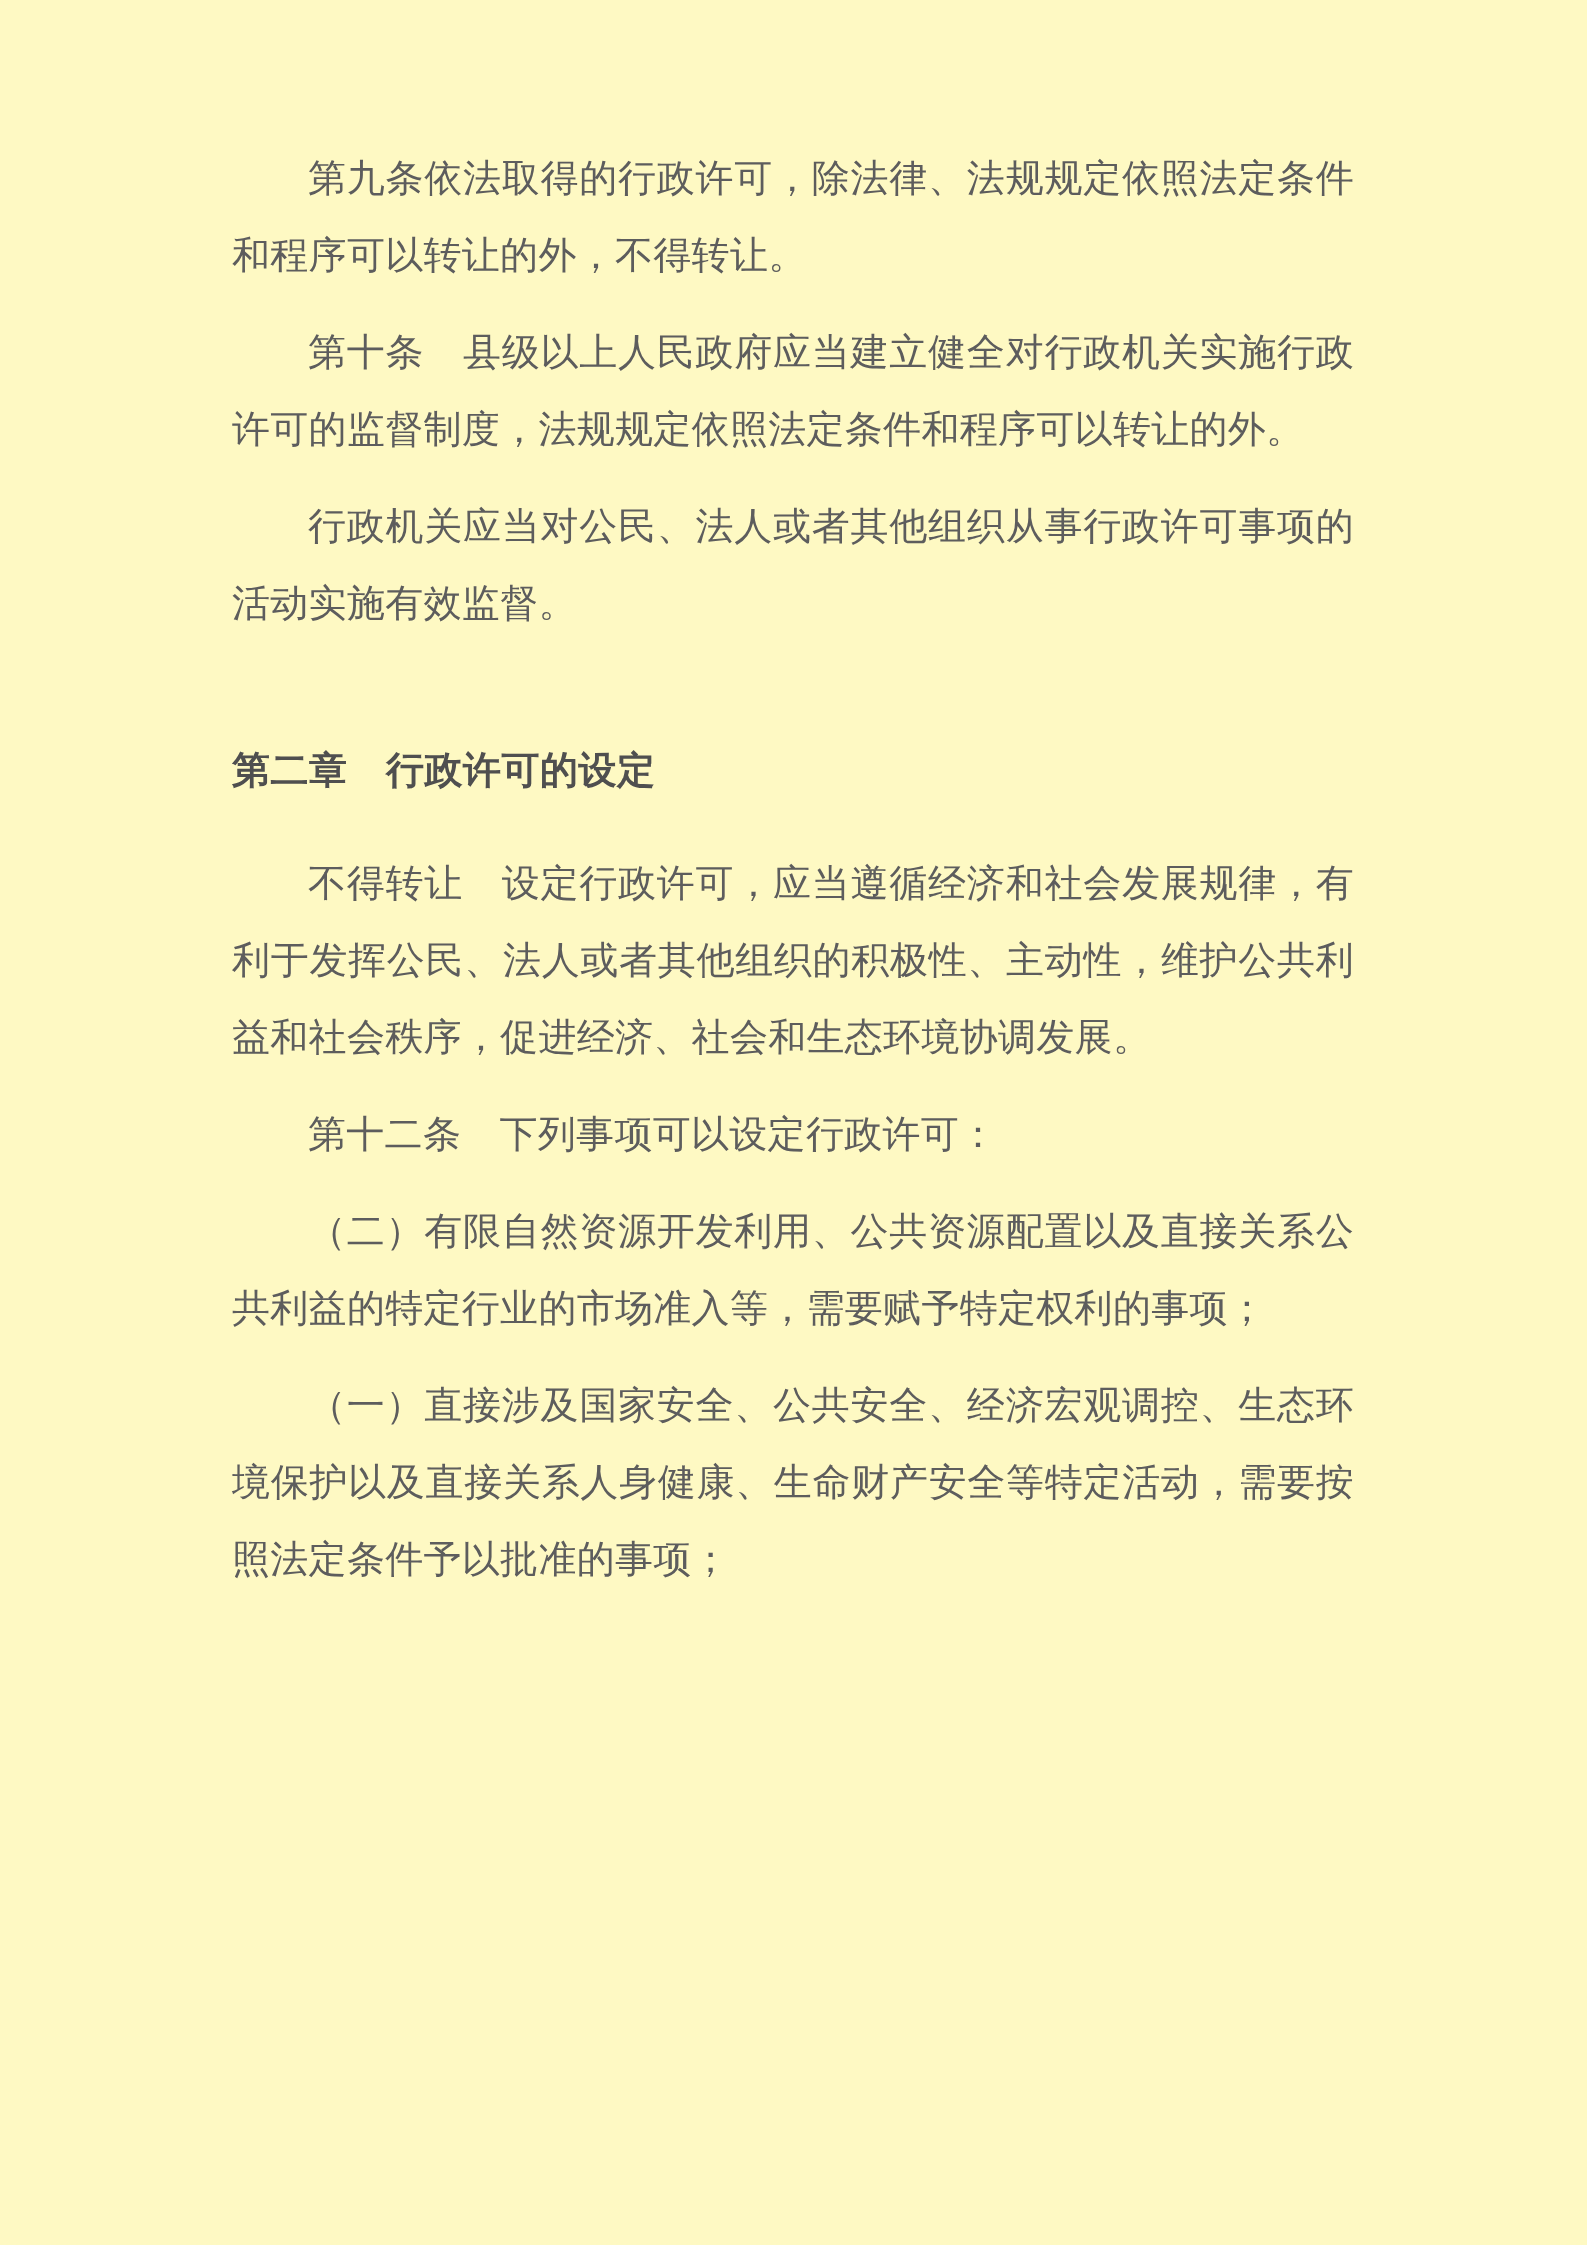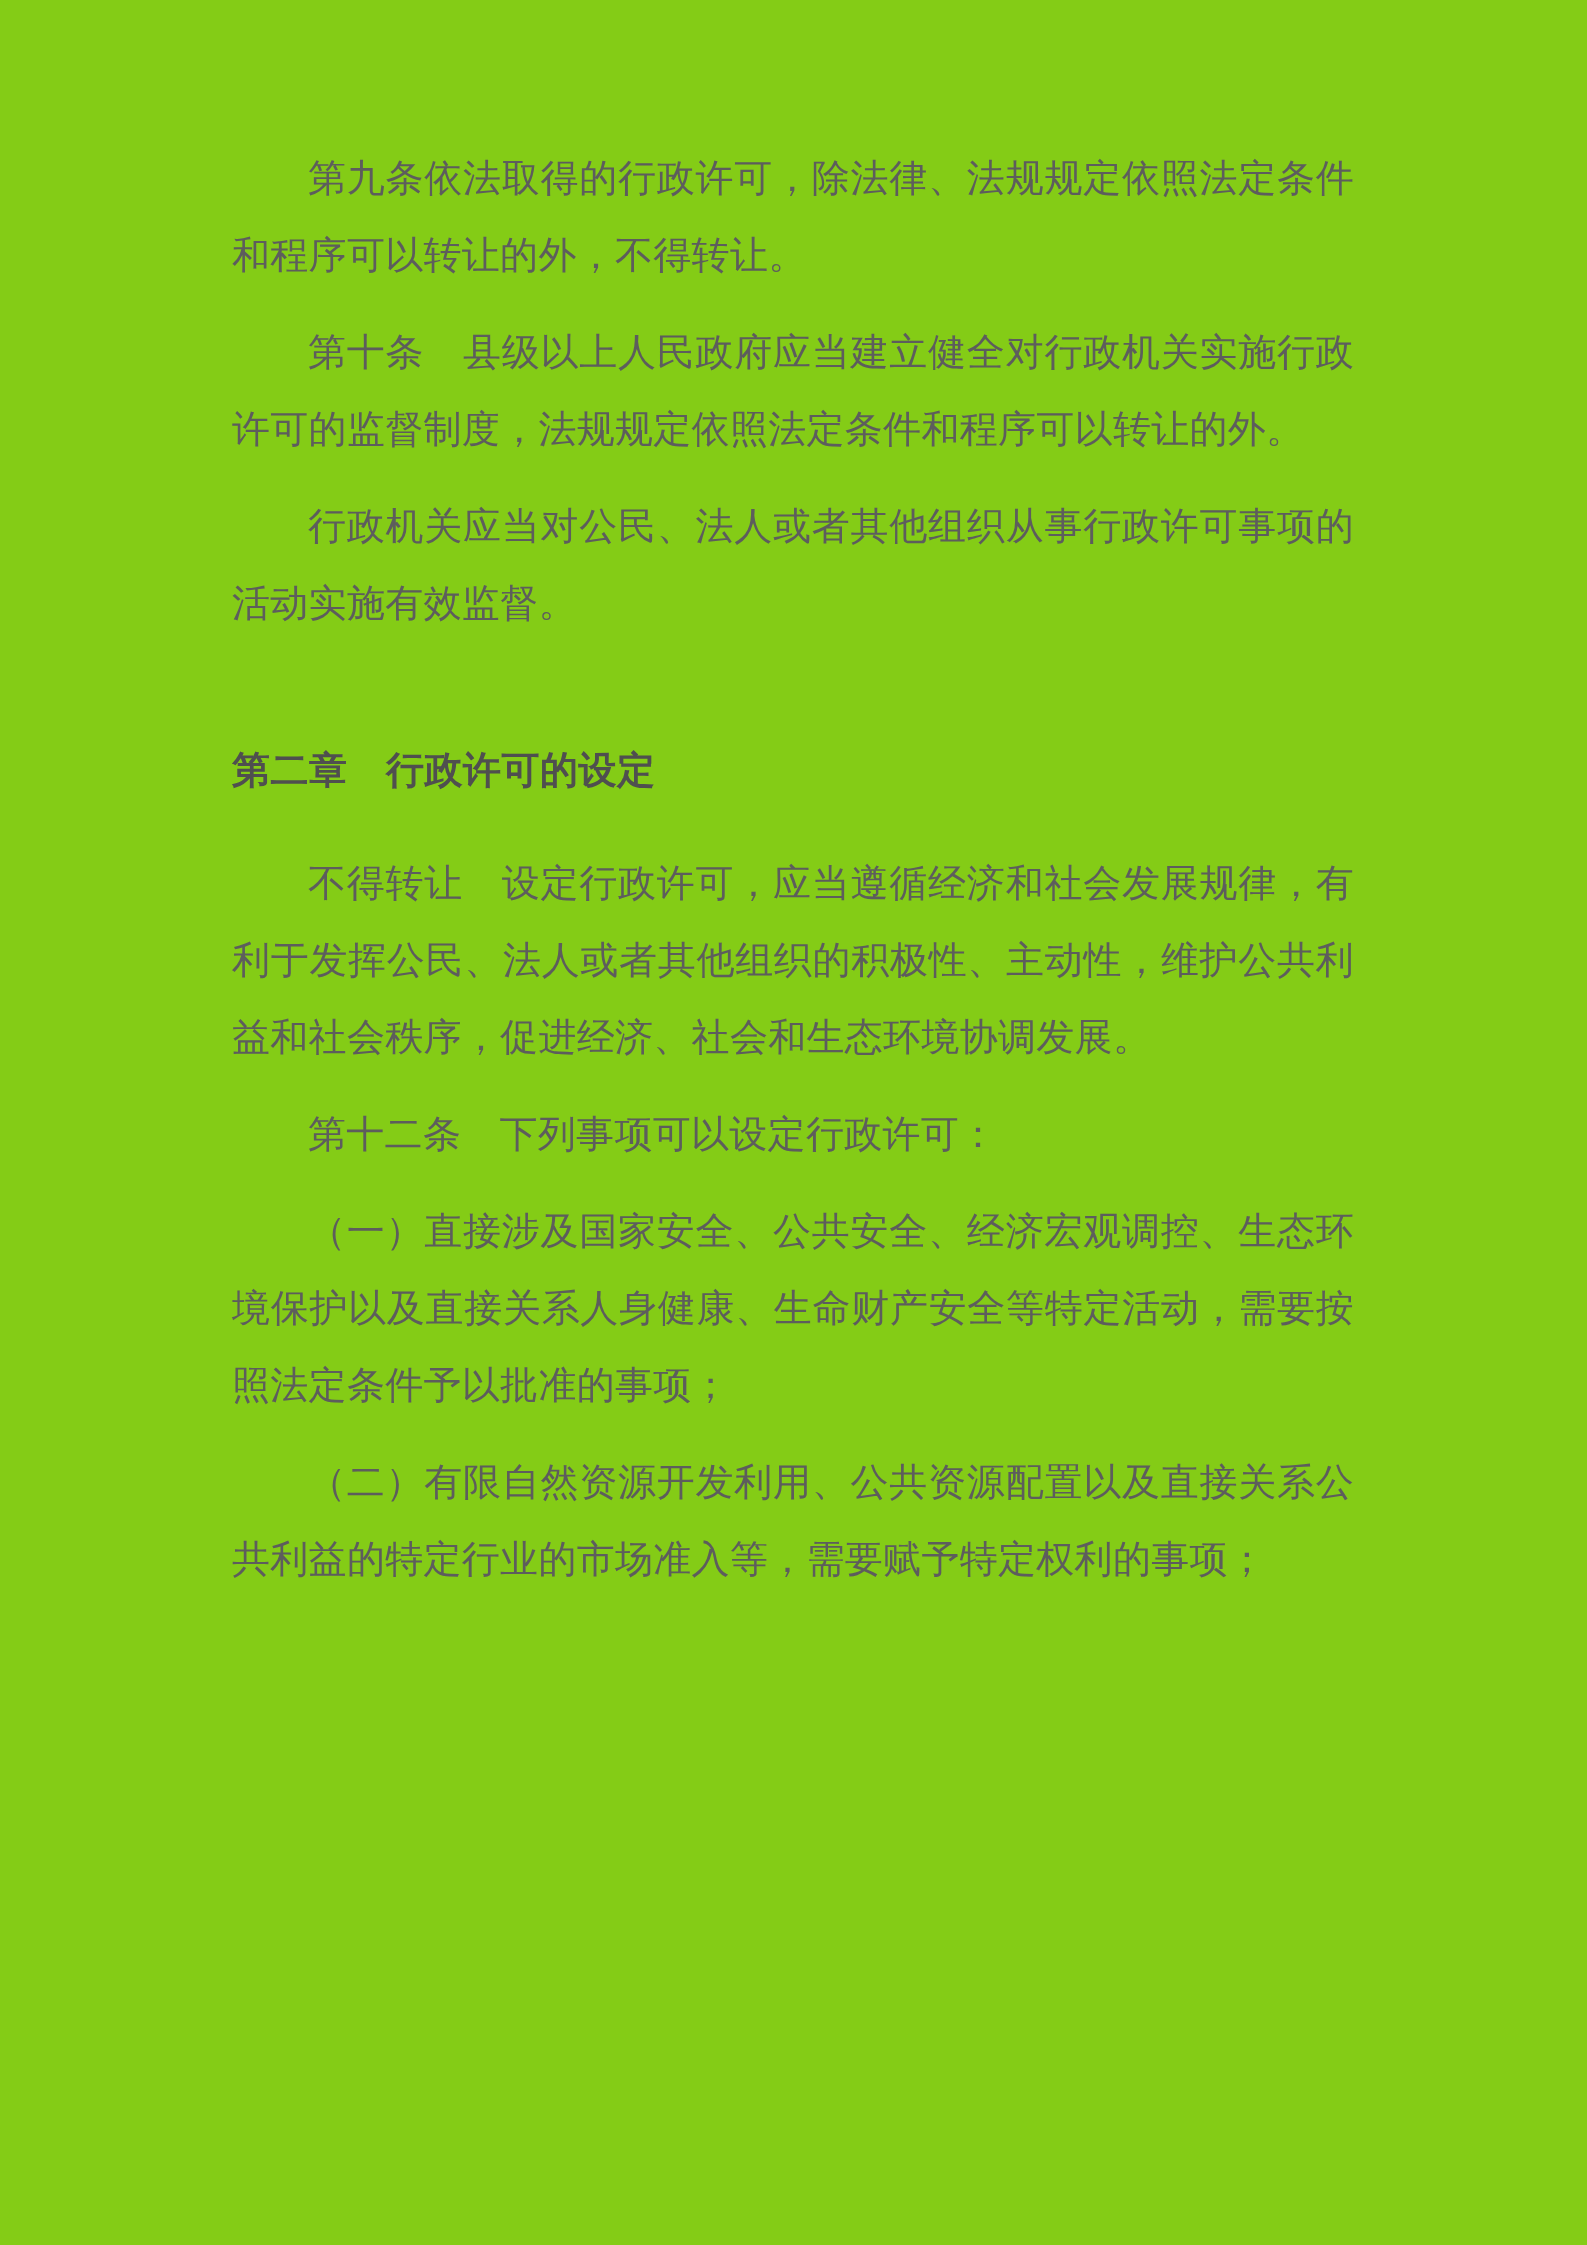--- a/index.html
+++ b/index.html
@@ -8,21 +8,21 @@
     padding: 0;
     background: #ffffff;
   }
   body {
     font-family: "DejaVu Sans", "Liberation Sans", sans-serif;
   }
   .page {
     position: relative;
     width: 1587px;
     height: 2245px;
-    background: #84cc16;
+    background: #fef9c3;
     overflow: hidden;
     box-sizing: border-box;
     text-decoration: underline;
   }
   .doc-body {
     position: absolute;
     left: 232px;
     top: 140px;
     width: 1122px;
   }
@@ -70,19 +70,19 @@
     <div class="heading-gap-top"></div>
 
     <h2 class="chapter-heading">第二章　行政许可的设定</h2>
 
     <div class="heading-gap-bottom"></div>
 
     <p class="para indent">不得转让　设定行政许可，应当遵循经济和社会发展规律，有利于发挥公民、法人或者其他组织的积极性、主动性，维护公共利益和社会秩序，促进经济、社会和生态环境协调发展。</p>
 
     <p class="para indent">第十二条　下列事项可以设定行政许可：</p>
 
+    <p class="para hang">（二）有限自然资源开发利用、公共资源配置以及直接关系公共利益的特定行业的市场准入等，需要赋予特定权利的事项；</p>
+
     <p class="para hang">（一）直接涉及国家安全、公共安全、经济宏观调控、生态环境保护以及直接关系人身健康、生命财产安全等特定活动，需要按照法定条件予以批准的事项；</p>
-
-    <p class="para hang">（二）有限自然资源开发利用、公共资源配置以及直接关系公共利益的特定行业的市场准入等，需要赋予特定权利的事项；</p>
 
 
   </div>
 </div>
 
 </body></html>

